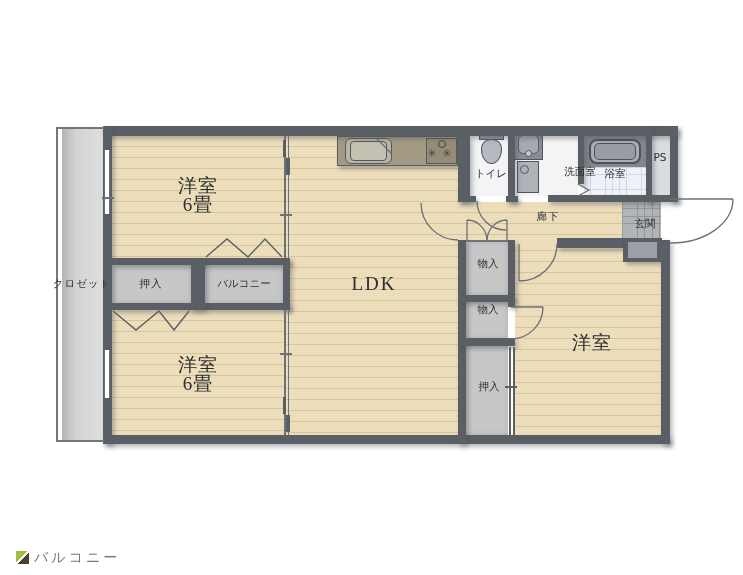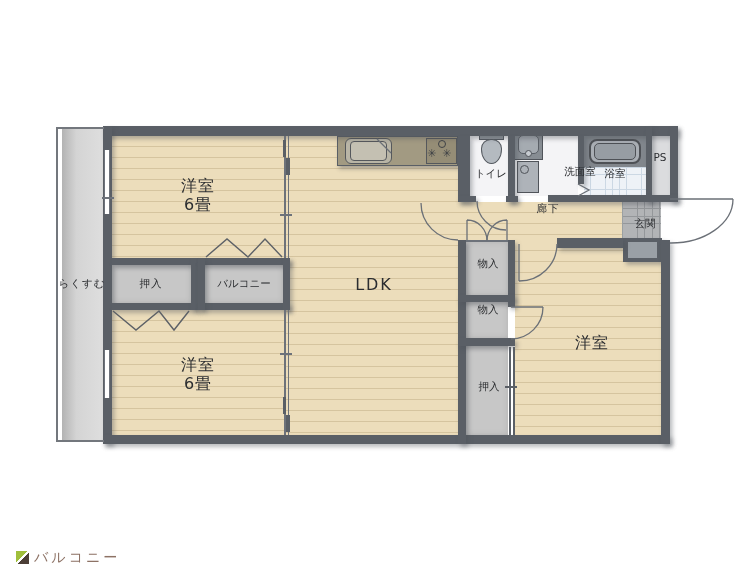--- a/index.html
+++ b/index.html
@@ -12,21 +12,21 @@
   .grayfill{position:absolute;background:#c7c7c7;box-shadow:inset 0 0 6px rgba(0,0,0,.10);}
   .whiteroom{position:absolute;background:#f4f4f6;}
   .bathtile{position:absolute;background-color:#eef2f7;
     background-image:repeating-linear-gradient(0deg,transparent 0 6.4px,#ccd8e4 6.4px 7.2px),
                      repeating-linear-gradient(90deg,transparent 0 6.4px,#ccd8e4 6.4px 7.2px);}
   .graytile{position:absolute;background-color:#b2b4b6;
     background-image:repeating-linear-gradient(0deg,transparent 0 6.6px,#94979a 6.6px 7.4px),
                      repeating-linear-gradient(90deg,transparent 0 6.6px,#94979a 6.6px 7.4px);}
   .window{position:absolute;background:#ffffff;border-left:1.6px solid #6d727a;border-right:1.6px solid #6d727a;}
   .lbl{position:absolute;color:#2b2d30;white-space:nowrap;transform:translate(-50%,-50%);letter-spacing:1px;}
-  .big{font-size:16px;}
+  .big{font-size:19px;font-family:Liberation Serif, serif;}
   .sm{font-size:10.5px;}
   .two span{display:block;text-align:center;line-height:19px;}
   .fixture{position:absolute;}
   svg.overlay{position:absolute;left:0;top:0;pointer-events:none;}
   .logo-text{position:absolute;color:#8d7265;font-size:14px;letter-spacing:3px;}
   .logo-icon{position:absolute;background:linear-gradient(135deg,#a0bf3c 45%,#ffffff 45%,#ffffff 54%,#4c3f37 54%);}
 </style>
 </head>
 <body>
 
@@ -134,35 +134,35 @@
       <path d="M670,199 L733,199 M733,199 A62,44 0 0 1 670,243"></path>
       <path d="M578,184 L589,190 L578,196"></path>
       <path d="M377,139 L391,153"></path>
     </g>
     <g fill="none" stroke="#5d6167" stroke-width="1.4">
       <path d="M206,257 L227,239 L248,257 L265,239 L282,257"></path>
       <path d="M113,311 L136,330 L159,311 L174,330 L189,311"></path>
     </g>
   </svg>
 
-  <div class="lbl sm" style="left:82px;top:284px;">らくすむ</div>
+  <div class="lbl sm" style="left:82px;top:284px;">クロゼット</div>
   <div class="lbl big two" style="left:198px;top:195px;">
     <span>洋室</span>
     <span>6畳</span>
   </div>
   <div class="lbl big two" style="left:198px;top:374px;">
     <span>洋室</span>
     <span>6畳</span>
   </div>
   <div class="lbl big" style="left:374px;top:284px;letter-spacing:2px;text-align:right;">LDK</div>
   <div class="lbl sm" style="left:491px;top:174px;letter-spacing:0px;">トイレ</div>
   <div class="lbl sm" style="left:556px;top:172px;letter-spacing:0px;margin-left:24px;">洗面室</div>
   <div class="lbl sm" style="left:615px;top:174px;letter-spacing:0px;">浴室</div>
   <div class="lbl sm" style="left:660px;top:157px;letter-spacing:0px;">PS</div>
-  <div class="lbl sm" style="left:548px;top:209px;">廊下</div>
+  <div class="lbl sm" style="left:548px;top:217px;">廊下</div>
   <div class="lbl sm" style="left:645px;top:224px;letter-spacing:0px;">玄関</div>
   <div class="lbl sm" style="left:488px;top:264px;letter-spacing:0px;">物入</div>
   <div class="lbl sm" style="left:488px;top:310px;letter-spacing:0px;">物入</div>
   <div class="lbl sm" style="left:151px;top:284px;">押入</div>
   <div class="lbl sm" style="left:489px;top:387px;letter-spacing:0px;">押入</div>
   <div class="lbl sm" style="left:244px;top:284px;letter-spacing:0px;">バルコニー</div>
   <div class="lbl big" style="left:592px;top:343px;">洋室</div>
 
   <div class="logo-icon" style="left:16px;top:551px;width:13px;height:13px;"></div>
   <div class="logo-text" style="left:34px;top:549px;">バルコニー</div>

